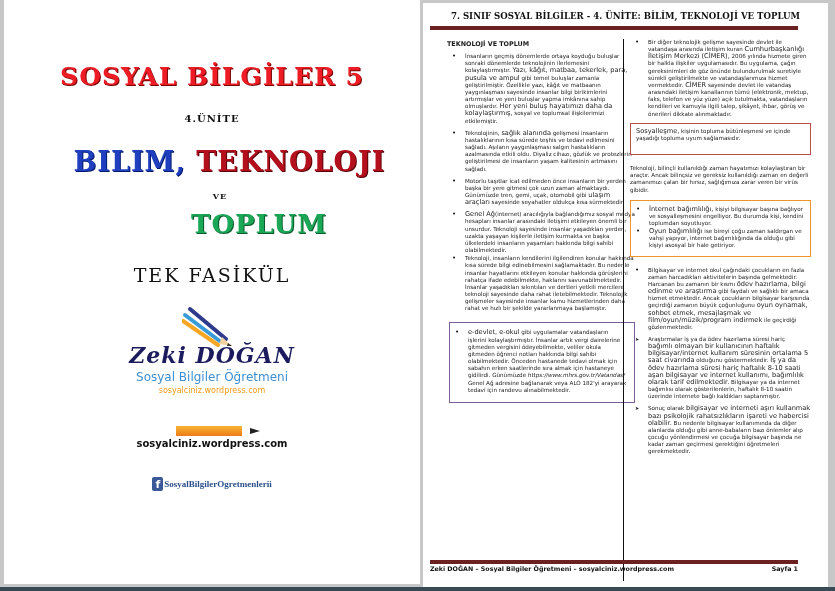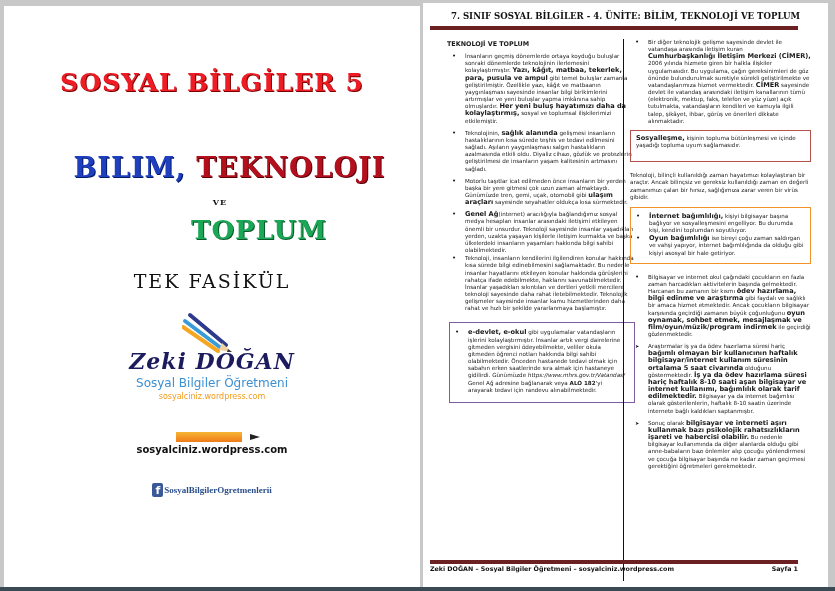--- a/index.html
+++ b/index.html
@@ -3,21 +3,21 @@
 <meta charset="utf-8">
 <style>
   * { box-sizing: border-box; margin: 0; padding: 0; }
   html, body { width: 835px; height: 591px; overflow: hidden; background: #9a9a9a; }
   body { position: relative; font-family: "DejaVu Sans", sans-serif; }
 
   .viewer { position: absolute; left: 0; top: 0; width: 835px; height: 591px; background: #c8c8c8; }
   .bottom-bar { position: absolute; left: 0; top: 587px; width: 835px; height: 4px; background: #3a4a55; }
 
   .page { position: absolute; background: #fff; overflow: hidden; }
-  .page-left { left: 4px; top: 6px; width: 416px; height: 584px; }
+  .page-left { left: 4px; top: 0; width: 416px; height: 584px; }
   .page-right { left: 423px; top: 3px; width: 405px; height: 584px; }
 
   
   .cover-line { position: absolute; left: 0; width: 100%; text-align: center; font-family: "DejaVu Serif", serif; font-weight: bold; letter-spacing: 1px; }
   .c-title { top: 62px; font-size: 25px; color: #ee1c24; font-variant: small-caps; text-shadow: 1px 1px 0 #7a0000; }
   .c-unit { top: 113px; font-size: 10px; color: #111; }
   .c-bilim { top: 146px; font-size: 27px; }
   .c-bilim .blue { color: #1f3fbf; text-shadow: 1px 1px 0 #001a6e; margin-left: 35px; }
   .c-bilim .red { color: #b30f1c; text-shadow: 1px 1px 0 #5a0008; }
   .c-ve { top: 191px; font-size: 8px; color: #111; padding-left: 16px; }
@@ -40,21 +40,21 @@
   .fb-icon { width: 11px; height: 14px; background: #3b5998; color: #fff; font-family: "DejaVu Sans", sans-serif; font-weight: bold; font-size: 11px; line-height: 15px; text-align: center; border-radius: 2px; }
   .fb-text { font-family: "Liberation Serif", serif; font-weight: bold; font-size: 9px; color: #2a4f8a; }
 
   
   .hdr { position: absolute; left: 0; top: 8px; width: 100%; text-align: center; font-family: "DejaVu Serif", serif; font-weight: bold; font-size: 8.6px; color: #111; }
   .hdr-rule { position: absolute; left: 7px; top: 23px; width: 368px; height: 4px; background: #6b2121; }
 
   .col { position: absolute; font-family: "DejaVu Sans", sans-serif; font-size: 5.6px; line-height: 7.15px; color: #1a1a1a; }
   .col-left { left: 24px; top: 38px; width: 188px; }
   .col-right { left: 200px; top: 36px; width: 188px; border-left: 1px solid #111; padding-left: 6px; height: 542px; }
-  .col b, .col .bold { font-weight: bold; }
+  .col b, .col .bold { font-weight: normal; }
   .col .big { font-size: 6.6px; }
   .col .ital { font-style: italic; }
 
   .sec-title { font-weight: bold; font-size: 6.4px; margin-bottom: 5px; }
   .bl { position: relative; padding-left: 18px; margin-bottom: 5px; }
   .bl::before { content: "•"; position: absolute; left: 5px; top: 0; font-size: 7px; }
   .bl.arrow::before { content: "➤"; font-size: 5px; left: 5px; }
   .bl.tight { margin-bottom: 1px; }
 
   .box-purple { border: 1px solid #7d5d9e; padding: 6px 6px 8px 0; margin: 10px 0 0 2px; width: 186px; }
@@ -65,20 +65,21 @@
   .ftr-rule { position: absolute; left: 7px; top: 557px; width: 368px; height: 4px; background: #6b2121; }
   .ftr { position: absolute; left: 7px; top: 562px; width: 368px; font-family: "DejaVu Sans", sans-serif; font-weight: bold; font-size: 6.3px; color: #111; display: flex; justify-content: space-between; }
 </style>
 </head>
 <body>
 
 <div class="viewer">
 
   <div class="page page-left">
     <div class="cover-line c-title">SOSYAL BİLGİLER 5</div>
+    <div class="cover-line c-unit">4.ÜNİTE</div>
     <div class="cover-line c-bilim">
       <span class="blue">BILIM,</span><span class="red"> TEKNOLOJI</span>
     </div>
     <div class="cover-line c-ve">VE</div>
     <div class="cover-line c-toplum">TOPLUM</div>
     <div class="cover-line c-fasikul">TEK FASİKÜL</div>
 
     <div class="logo">
       <svg class="pencil" viewBox="0 0 60 42">
         <line x1="8" y1="3" x2="44" y2="33" stroke="#2e3b8c" stroke-width="4" stroke-linecap="round"></line>

